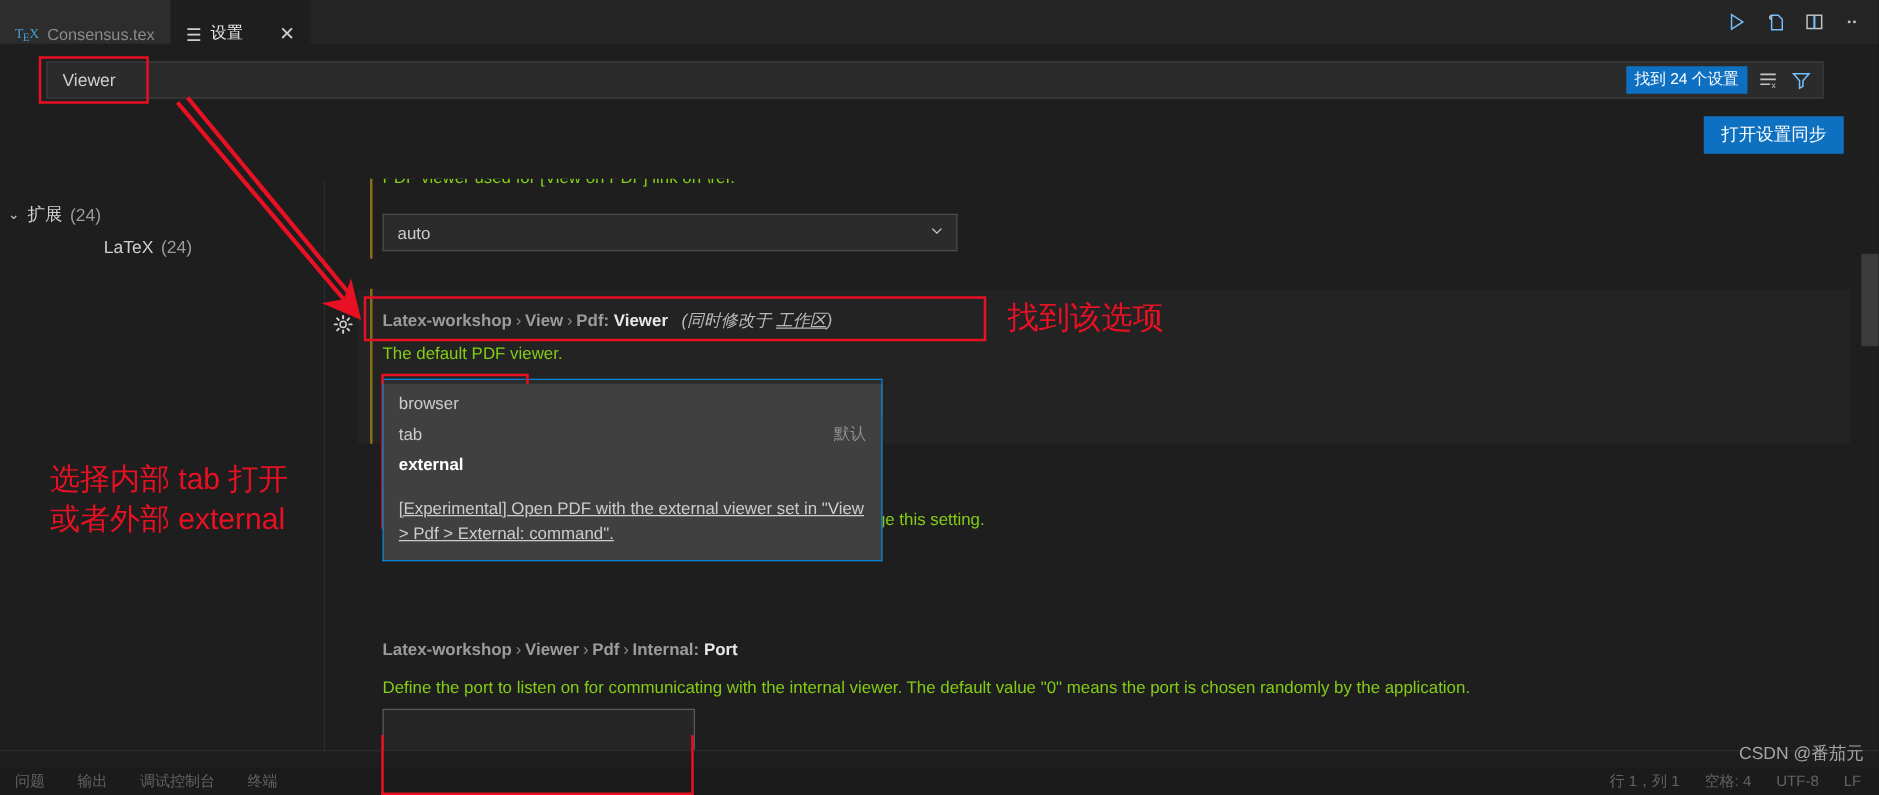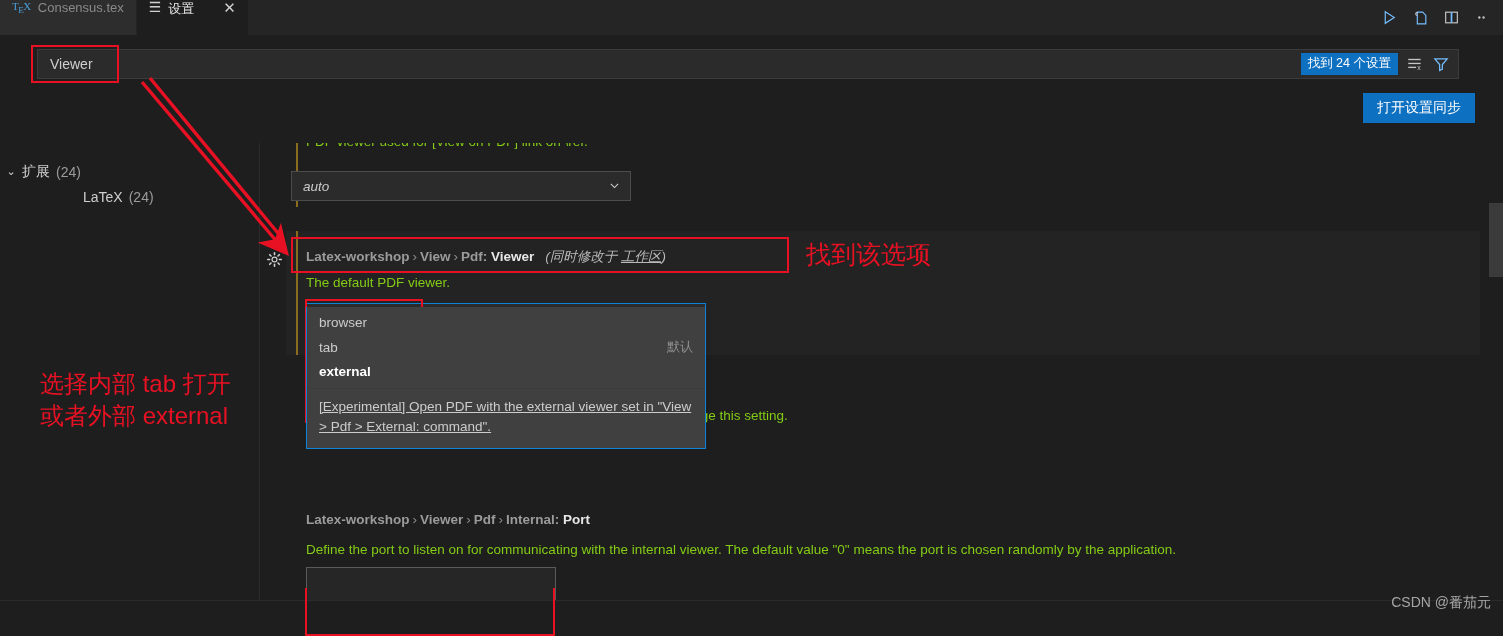--- a/index.html
+++ b/index.html
@@ -10,21 +10,21 @@
     overflow: hidden;
   }
   #root { position: relative; width: 1503px; height: 636px; background: #1e1e1e; }
 
   
   .tabbar {
     position: absolute; left: 0; top: 0; width: 1503px; height: 35px;
     background: #252526; display: flex; align-items: stretch;
   }
   .tab {
-    display: flex; align-items: flex-start; gap: 7px;
+    display: flex; align-items: flex-end; gap: 7px;
     padding: 0 12px; height: 35px; position: relative;
     font-size: 13px; color: #8a8a8a; background: #2d2d2d;
     border-right: 1px solid #252526; white-space: nowrap;
   }
   .tab.active { background: #1e1e1e; color: #e7e7e7; }
   .tab .tex-icon {
     font-size: 11px; color: #4a9fd8; font-family: "Liberation Serif", serif;
     letter-spacing: -0.5px;
   }
   .tab .settings-glyph { color: #cfcfcf; font-size: 14px; line-height: 1; }
@@ -254,21 +254,21 @@
   </div>
   <div class="divider"></div>
 
   <div class="settings-pane">
 
     <div class="srow" id="row-auto">
       <div class="mod-bar" style="top:0; height:68px;"></div>
       <div class="sdesc-clip">
         <div class="sdesc">PDF viewer used for [View on PDF] link on \ref.</div>
       </div>
-      <div class="selectbox" style="position:absolute; left:31px; top:32px; width:340px; height:30px;font-style:italic;">
+      <div class="selectbox" style="position:absolute; left:46px; top:32px; width:460px; height:30px;">
         <span>auto</span>
         <span class="chev">
           <svg width="13" height="13" viewBox="0 0 16 16">
               <path d="M3.5 6 L8 10.5 L12.5 6" fill="none" stroke="#cfcfcf" stroke-width="1.3"></path>
             </svg>
         </span>
       </div>
     </div>
 
     <div class="srow" id="row-viewer">
@@ -344,20 +344,34 @@
         <div class="etext"></div>
       </div>
     </div>
   </div>
 
   <div class="vscroll">
     <div class="thumb"></div>
   </div>
 
   <div class="panelbar"></div>
+  <div class="statusbar">
+    <div class="st-left">
+      <span class="st-item">问题</span>
+      <span class="st-item">输出</span>
+      <span class="st-item">调试控制台</span>
+      <span class="st-item">终端</span>
+    </div>
+    <div class="st-right">
+      <span class="st-item">行 1，列 1</span>
+      <span class="st-item">空格: 4</span>
+      <span class="st-item">UTF-8</span>
+      <span class="st-item">LF</span>
+    </div>
+  </div>
 
   <div class="ann redbox" style="left:31px; top:45px; width:88px; height:38px;"></div>
   <div class="ann redbox" style="left:291px; top:237px; width:498px; height:36px;"></div>
   <div class="ann redbox" style="left:305px; top:299px; width:118px; height:124px;"></div>
   <div class="ann redbox" style="left:305px; top:588px; width:250px; height:48px; border-top:none;"></div>
 
   <svg class="ann" style="left:0; top:0; width:1503px; height:636px;">
     <defs>
       <marker id="ahead" markerWidth="9" markerHeight="9" refX="4" refY="4.5" orient="auto">
         <path d="M0,0 L9,4.5 L0,9 L2.6,4.5 Z" fill="#e81123"></path>

